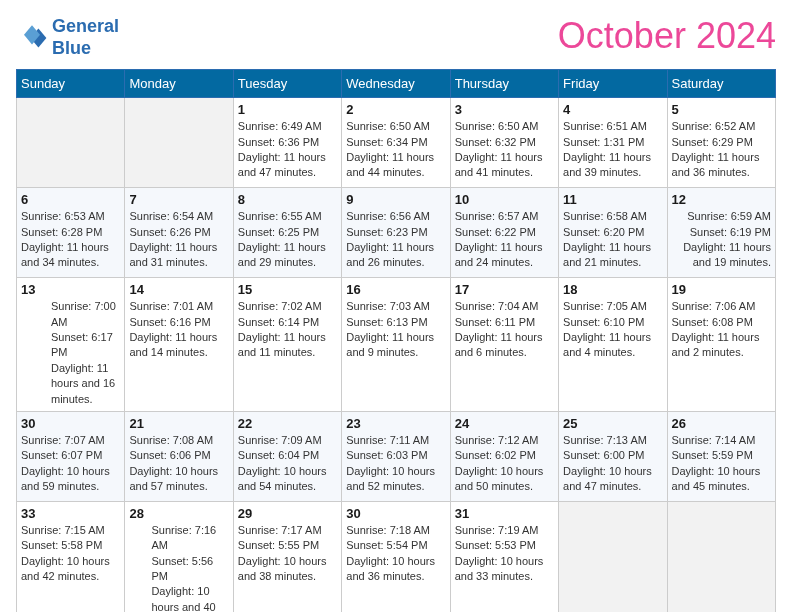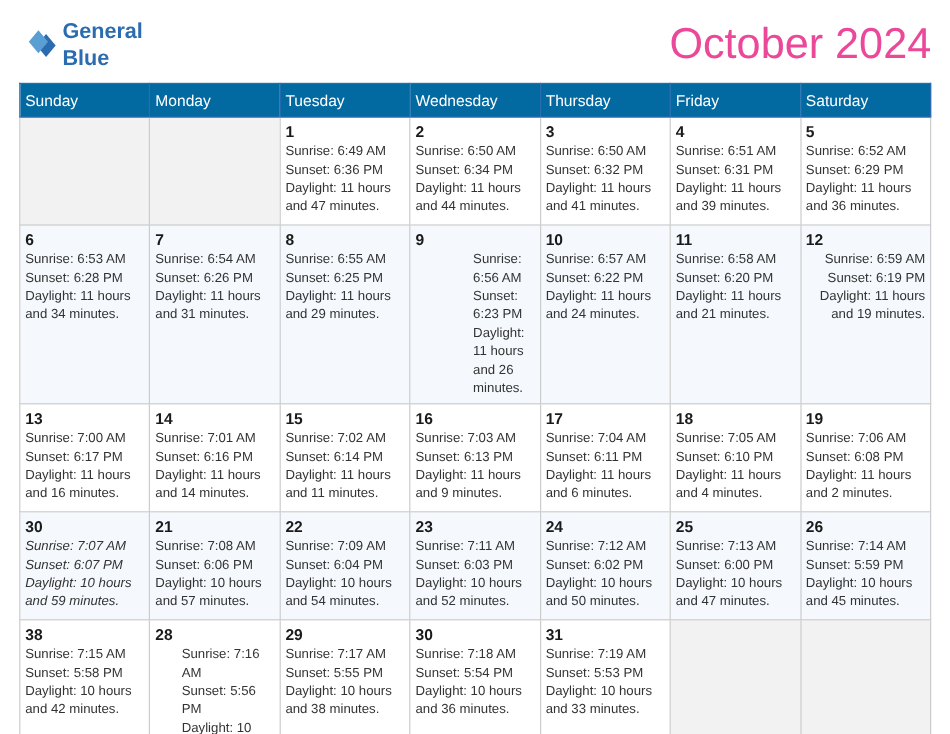--- a/index.html
+++ b/index.html
@@ -142,21 +142,21 @@
         </td>
         <td>
           <div class="day-number">3</div>
           <div class="day-info" style="white-space: pre-line;">Sunrise: 6:50 AM
 Sunset: 6:32 PM
 Daylight: 11 hours and 41 minutes.</div>
         </td>
         <td>
           <div class="day-number">4</div>
           <div class="day-info" style="white-space: pre-line;">Sunrise: 6:51 AM
-Sunset: 6:31 PM
+Sunset: 1:31 PM
 Daylight: 11 hours and 39 minutes.</div>
         </td>
         <td>
           <div class="day-number">5</div>
           <div class="day-info" style="white-space: pre-line;">Sunrise: 6:52 AM
 Sunset: 6:29 PM
 Daylight: 11 hours and 36 minutes.</div>
         </td>
       </tr>
       <tr>
@@ -173,21 +173,21 @@
 Daylight: 11 hours and 31 minutes.</div>
         </td>
         <td>
           <div class="day-number">8</div>
           <div class="day-info" style="white-space: pre-line;">Sunrise: 6:55 AM
 Sunset: 6:25 PM
 Daylight: 11 hours and 29 minutes.</div>
         </td>
         <td>
           <div class="day-number">9</div>
-          <div class="day-info" style="white-space: pre-line; margin-left: 48px;">Sunrise: 6:56 AM
+          <div class="day-info" style="white-space: pre-line;">Sunrise: 6:56 AM
 Sunset: 6:23 PM
 Daylight: 11 hours and 26 minutes.</div>
         </td>
         <td>
           <div class="day-number">10</div>
           <div class="day-info" style="white-space: pre-line;">Sunrise: 6:57 AM
 Sunset: 6:22 PM
 Daylight: 11 hours and 24 minutes.</div>
         </td>
         <td>
@@ -199,21 +199,21 @@
         <td>
           <div class="day-number">12</div>
           <div class="day-info" style="white-space: pre-line; text-align: right;">Sunrise: 6:59 AM
 Sunset: 6:19 PM
 Daylight: 11 hours and 19 minutes.</div>
         </td>
       </tr>
       <tr>
         <td>
           <div class="day-number">13</div>
-          <div class="day-info" style="white-space: pre-line;">Sunrise: 7:00 AM
+          <div class="day-info" style="white-space: pre-line; margin-left: 30px;">Sunrise: 7:00 AM
 Sunset: 6:17 PM
 Daylight: 11 hours and 16 minutes.</div>
         </td>
         <td>
           <div class="day-number">14</div>
           <div class="day-info" style="white-space: pre-line;">Sunrise: 7:01 AM
 Sunset: 6:16 PM
 Daylight: 11 hours and 14 minutes.</div>
         </td>
         <td>
@@ -243,21 +243,21 @@
         <td>
           <div class="day-number">19</div>
           <div class="day-info" style="white-space: pre-line;">Sunrise: 7:06 AM
 Sunset: 6:08 PM
 Daylight: 11 hours and 2 minutes.</div>
         </td>
       </tr>
       <tr>
         <td>
           <div class="day-number">30</div>
-          <div class="day-info" style="white-space: pre-line; font-style: italic;">Sunrise: 7:07 AM
+          <div class="day-info" style="white-space: pre-line;">Sunrise: 7:07 AM
 Sunset: 6:07 PM
 Daylight: 10 hours and 59 minutes.</div>
         </td>
         <td>
           <div class="day-number">21</div>
           <div class="day-info" style="white-space: pre-line;">Sunrise: 7:08 AM
 Sunset: 6:06 PM
 Daylight: 10 hours and 57 minutes.</div>
         </td>
         <td>
@@ -286,21 +286,21 @@
         </td>
         <td>
           <div class="day-number">26</div>
           <div class="day-info" style="white-space: pre-line;">Sunrise: 7:14 AM
 Sunset: 5:59 PM
 Daylight: 10 hours and 45 minutes.</div>
         </td>
       </tr>
       <tr>
         <td>
-          <div class="day-number">38</div>
+          <div class="day-number">33</div>
           <div class="day-info" style="white-space: pre-line;">Sunrise: 7:15 AM
 Sunset: 5:58 PM
 Daylight: 10 hours and 42 minutes.</div>
         </td>
         <td>
           <div class="day-number">28</div>
           <div class="day-info" style="white-space: pre-line; margin-left: 22px;">Sunrise: 7:16 AM
 Sunset: 5:56 PM
 Daylight: 10 hours and 40 minutes.</div>
         </td>

